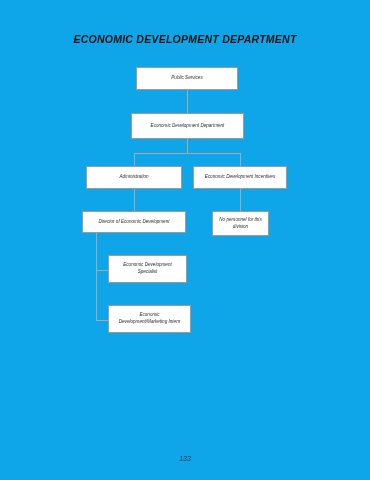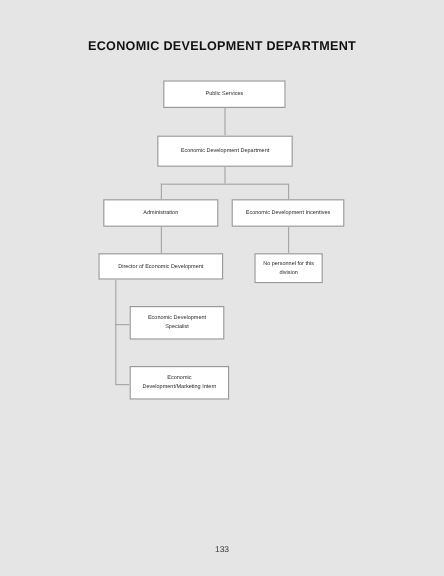--- a/index.html
+++ b/index.html
@@ -11,21 +11,22 @@
     width: 370px;
     height: 480px;
     position: relative;
     overflow: hidden;
     font-family: "Liberation Sans", sans-serif;
     color: #1a1a1a;
   }
   #page {
     position: absolute;
     inset: 0;
-    background: #e5e5e5;
+    background: #0ea5e9;
+    font-style: italic;
   }
   #page-title {
     position: absolute;
     left: 0;
     top: 33px;
     width: 370px;
     text-align: center;
     font-size: 10.5px;
     font-weight: bold;
     letter-spacing: 0.25px;

